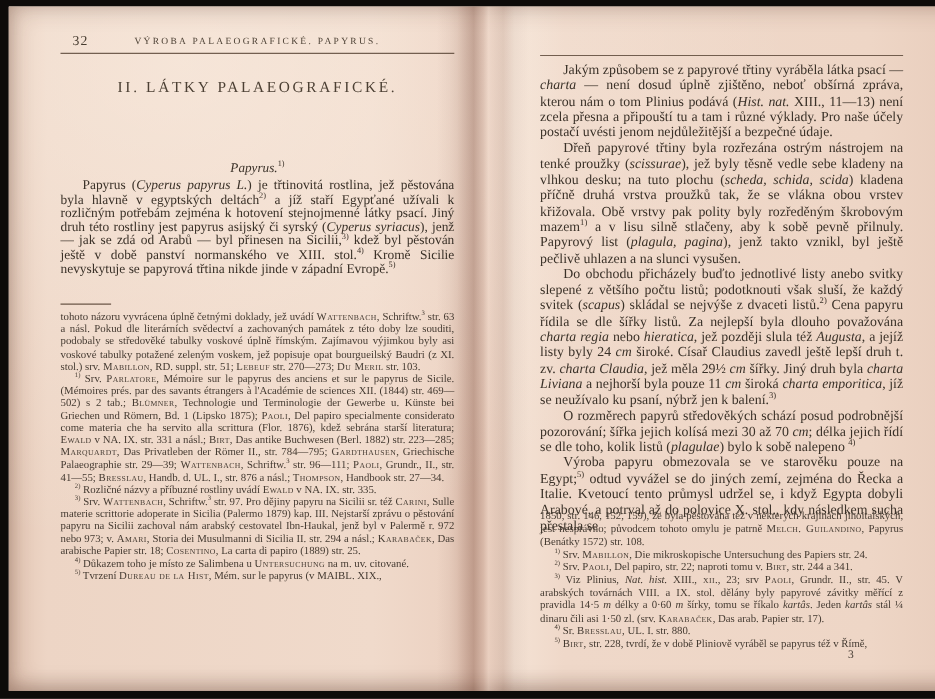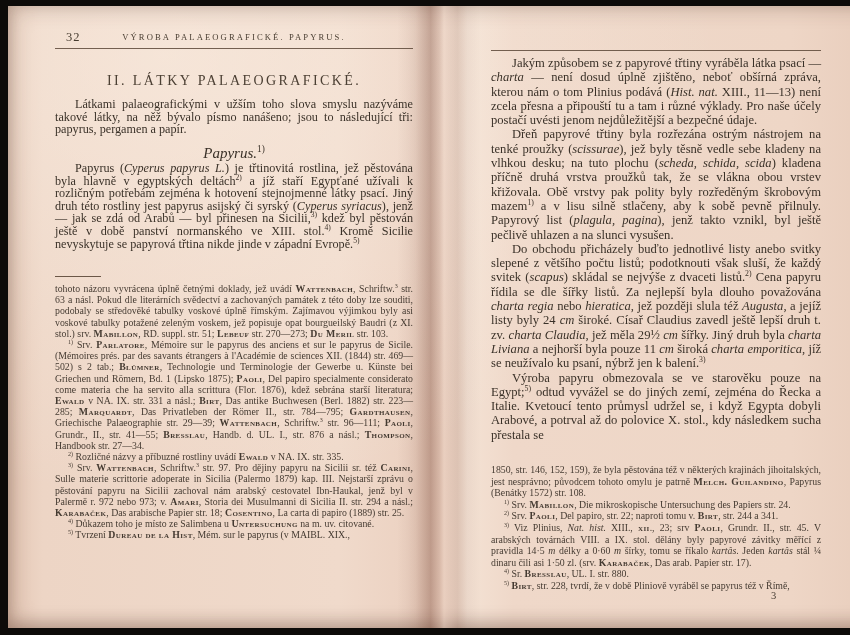--- a/index.html
+++ b/index.html
@@ -21,29 +21,29 @@
   .rh .pageno{position:absolute;top:-2px;font-size:12.5px;letter-spacing:1px;color:#463b2f;}
   .page-left .pageno{left:11px;}
   .page-right .pageno{right:2px;}
   .rh .rh-title{display:block;text-align:center;font-size:8.6px;letter-spacing:2.1px;color:#4c4034;white-space:nowrap;}
   .header-rule{border-top:1px solid rgba(92,72,56,0.85);height:0;}
   .sec-head{text-align:center;font-size:14px;letter-spacing:2.4px;color:#4c4034;white-space:nowrap;}
   p{margin:0;}
   .body{text-align:justify;text-indent:20px;hyphens:none;}
   .page-left .body{font-size:12.2px;line-height:12.6px;}
   .page-right .body-block p{font-size:12.6px;line-height:14.3px;text-align:justify;text-indent:21px;}
-  .subhead{text-align:center;font-size:15px;color:#3a3128;}
+  .subhead{text-align:center;font-size:12px;color:#3a3128;}
   .fn-rule{width:46px;border-top:1px solid rgba(92,72,56,0.9);height:0;}
   .fns p{font-size:9.8px;text-align:justify;color:#443a31;}
   .page-left .fns p{line-height:11.2px;}
   .page-right .fns p{line-height:11.6px;}
   .fns p{text-indent:13px;}
   .fns p.cont{text-indent:0;}
   sup{font-size:0.62em;vertical-align:super;line-height:0;}
-  .sc{font-variant:small-caps;letter-spacing:0.4px;font-weight:bold;}
+  .sc{font-variant:small-caps;letter-spacing:0.4px;}
   i{font-style:italic;}
   .sig{font-size:10.5px;color:#443a31;}
   
   .page-left .rh{top:26px;}
   .page-left .header-rule{top:42px;}
   .page-left .sec-head{top:67px;}
   .page-left .p1{top:92px;}
   .page-left .subhead{top:139px;}
   .page-left .p2{top:156px;}
   .page-left .fn-rule{top:270px;}
@@ -62,40 +62,40 @@
   <div class="paper">
     <div class="gutter"></div>
 
     <div class="page page-left">
       <div class="rh">
         <span class="pageno">32</span>
         <span class="rh-title">VÝROBA PALAEOGRAFICKÉ. PAPYRUS.</span>
       </div>
       <div class="header-rule"></div>
       <div class="sec-head">II. LÁTKY PALAEOGRAFICKÉ.</div>
-      <p class="body p1">Látkami palaeografickými v užším toho slova smyslu nazýváme takové látky, na něž bývalo písmo nanášeno; jsou to následující tři: papyrus, pergamen a papír.</p>
       <div class="subhead"><i>Papyrus.</i><sup>1)</sup></div>
       <p class="body p2">Papyrus (<i>Cyperus papyrus L.</i>) je třtinovitá rostlina, jež pěstována byla hlavně v egyptských deltách<sup>2)</sup> a jíž staří Egypťané užívali k rozličným potřebám zejména k hotovení stejnojmenné látky psací. Jiný druh této rostliny jest papyrus asijský či syrský (<i>Cyperus syriacus</i>), jenž — jak se zdá od Arabů — byl přinesen na Sicilii,<sup>3)</sup> kdež byl pěstován ještě v době panství normanského ve XIII. stol.<sup>4)</sup> Kromě Sicilie nevyskytuje se papyrová třtina nikde jinde v západní Evropě.<sup>5)</sup></p>
       <div class="fn-rule"></div>
       <div class="fns">
         <p class="cont">tohoto názoru vyvrácena úplně četnými doklady, jež uvádí <span class="sc">Wattenbach</span>, Schriftw.<sup>3</sup> str. 63 a násl. Pokud dle literárních svědectví a zachovaných památek z této doby lze souditi, podobaly se středověké tabulky voskové úplně římským. Zajímavou výjimkou byly asi voskové tabulky potažené zeleným voskem, jež popisuje opat bourgueilský Baudri (z XI. stol.) srv. <span class="sc">Mabillon</span>, RD. suppl. str. 51; <span class="sc">Lebeuf</span> str. 270—273; <span class="sc">Du Meril</span> str. 103.</p>
         <p><sup>1)</sup> Srv. <span class="sc">Parlatore</span>, Mémoire sur le papyrus des anciens et sur le papyrus de Sicile. (Mémoires prés. par des savants étrangers à l'Académie de sciences XII. (1844) str. 469—502) s 2 tab.; <span class="sc">Blümner</span>, Technologie und Terminologie der Gewerbe u. Künste bei Griechen und Römern, Bd. 1 (Lipsko 1875); <span class="sc">Paoli</span>, Del papiro specialmente considerato come materia che ha servito alla scrittura (Flor. 1876), kdež sebrána starší literatura; <span class="sc">Ewald</span> v NA. IX. str. 331 a násl.; <span class="sc">Birt</span>, Das antike Buchwesen (Berl. 1882) str. 223—285; <span class="sc">Marquardt</span>, Das Privatleben der Römer II., str. 784—795; <span class="sc">Gardthausen</span>, Griechische Palaeographie str. 29—39; <span class="sc">Wattenbach</span>, Schriftw.<sup>3</sup> str. 96—111; <span class="sc">Paoli</span>, Grundr., II., str. 41—55; <span class="sc">Bresslau</span>, Handb. d. UL. I., str. 876 a násl.; <span class="sc">Thompson</span>, Handbook str. 27—34.</p>
         <p><sup>2)</sup> Rozličné názvy a příbuzné rostliny uvádí <span class="sc">Ewald</span> v NA. IX. str. 335.</p>
         <p><sup>3)</sup> Srv. <span class="sc">Wattenbach</span>, Schriftw.<sup>3</sup> str. 97. Pro dějiny papyru na Sicilii sr. též <span class="sc">Carini</span>, Sulle materie scrittorie adoperate in Sicilia (Palermo 1879) kap. III. Nejstarší zprávu o pěstování papyru na Sicilii zachoval nám arabský cestovatel Ibn-Haukal, jenž byl v Palermě r. 972 nebo 973; v. <span class="sc">Amari</span>, Storia dei Musulmanni di Sicilia II. str. 294 a násl.; <span class="sc">Karabaček</span>, Das arabische Papier str. 18; <span class="sc">Cosentino</span>, La carta di papiro (1889) str. 25.</p>
         <p><sup>4)</sup> Důkazem toho je místo ze Salimbena u <span class="sc">Untersuchung</span> na m. uv. citované.</p>
         <p><sup>5)</sup> Tvrzení <span class="sc">Dureau de la Hist</span>, Mém. sur le papyrus (v MAIBL. XIX.,</p>
       </div>
     </div>
 
     <div class="page page-right">
       <div class="header-rule"></div>
       <div class="body-block">
         <p>Jakým způsobem se z papyrové třtiny vyráběla látka psací — <i>charta</i> — není dosud úplně zjištěno, neboť obšírná zpráva, kterou nám o tom Plinius podává (<i>Hist. nat.</i> XIII., 11—13) není zcela přesna a připouští tu a tam i různé výklady. Pro naše účely postačí uvésti jenom nejdůležitější a bezpečné údaje.</p>
         <p>Dřeň papyrové třtiny byla rozřezána ostrým nástrojem na tenké proužky (<i>scissurae</i>), jež byly těsně vedle sebe kladeny na vlhkou desku; na tuto plochu (<i>scheda, schida, scida</i>) kladena příčně druhá vrstva proužků tak, že se vlákna obou vrstev křižovala. Obě vrstvy pak polity byly rozředěným škrobovým mazem<sup>1)</sup> a v lisu silně stlačeny, aby k sobě pevně přilnuly. Papyrový list (<i>plagula, pagina</i>), jenž takto vznikl, byl ještě pečlivě uhlazen a na slunci vysušen.</p>
         <p>Do obchodu přicházely buďto jednotlivé listy anebo svitky slepené z většího počtu listů; podotknouti však sluší, že každý svitek (<i>scapus</i>) skládal se nejvýše z dvaceti listů.<sup>2)</sup> Cena papyru řídila se dle šířky listů. Za nejlepší byla dlouho považována <i>charta regia</i> nebo <i>hieratica</i>, jež později slula též <i>Augusta</i>, a jejíž listy byly 24 <i>cm</i> široké. Císař Claudius zavedl ještě lepší druh t. zv. <i>charta Claudia</i>, jež měla 29½ <i>cm</i> šířky. Jiný druh byla <i>charta Liviana</i> a nejhorší byla pouze 11 <i>cm</i> široká <i>charta emporitica</i>, jíž se neužívalo ku psaní, nýbrž jen k balení.<sup>3)</sup></p>
+        <p>O rozměrech papyrů středověkých schází posud podrobnější pozorování; šířka jejich kolísá mezi 30 až 70 <i>cm</i>; délka jejich řídí se dle toho, kolik listů (<i>plagulae</i>) bylo k sobě nalepeno <sup>4)</sup></p>
         <p>Výroba papyru obmezovala se ve starověku pouze na Egypt;<sup>5)</sup> odtud vyvážel se do jiných zemí, zejména do Řecka a Italie. Kvetoucí tento průmysl udržel se, i když Egypta dobyli Arabové, a potrval až do polovice X. stol., kdy následkem sucha přestala se</p>
       </div>
       <div class="fns">
         <p class="cont">1850, str. 146, 152, 159), že byla pěstována též v některých krajinách jihoitalských, jest nesprávno; původcem tohoto omylu je patrně <span class="sc">Melch. Guilandino</span>, Papyrus (Benátky 1572) str. 108.</p>
         <p><sup>1)</sup> Srv. <span class="sc">Mabillon</span>, Die mikroskopische Untersuchung des Papiers str. 24.</p>
         <p><sup>2)</sup> Srv. <span class="sc">Paoli</span>, Del papiro, str. 22; naproti tomu v. <span class="sc">Birt</span>, str. 244 a 341.</p>
         <p><sup>3)</sup> Viz Plinius, <i>Nat. hist.</i> XIII., <span class="sc">xii</span>., 23; srv <span class="sc">Paoli</span>, Grundr. II., str. 45. V arabských továrnách VIII. a IX. stol. dělány byly papyrové závitky měřící z pravidla 14·5 <i>m</i> délky a 0·60 <i>m</i> šírky, tomu se říkalo <i>kartâs</i>. Jeden <i>kartâs</i> stál ¼ dinaru čili asi 1·50 zl. (srv. <span class="sc">Karabaček</span>, Das arab. Papier str. 17).</p>
         <p><sup>4)</sup> Sr. <span class="sc">Bresslau</span>, UL. I. str. 880.</p>
         <p><sup>5)</sup> <span class="sc">Birt</span>, str. 228, tvrdí, že v době Pliniově vyráběl se papyrus též v Římě,</p>
       </div>

